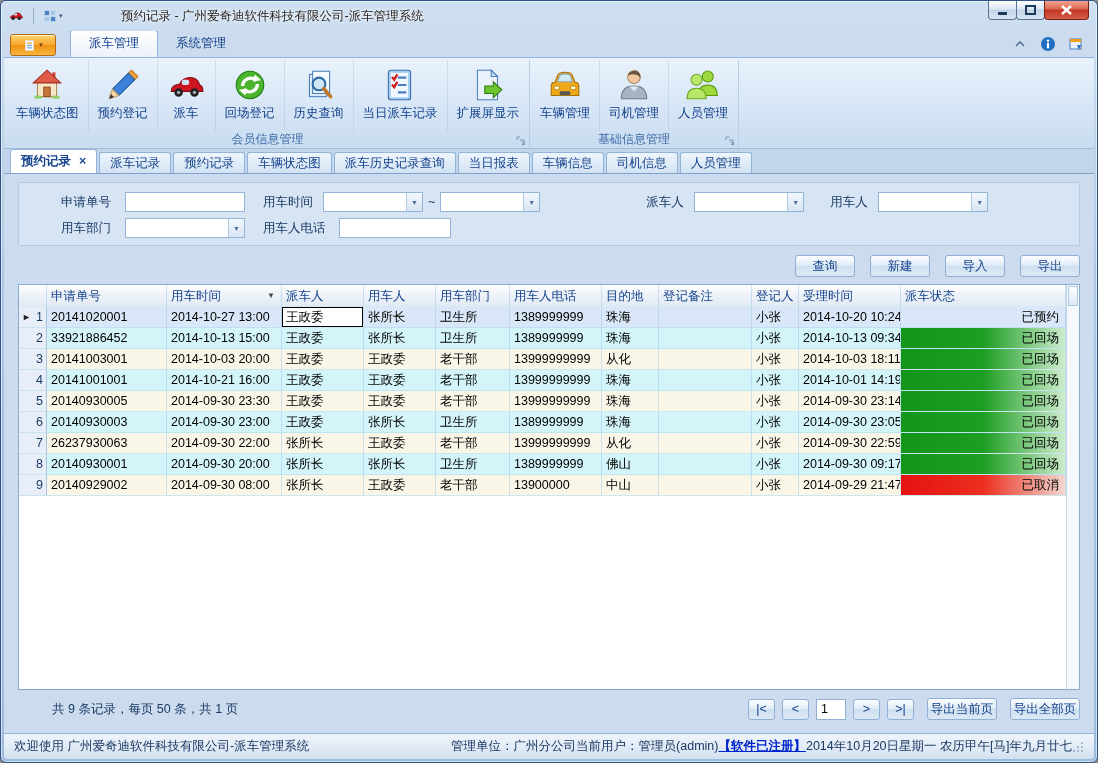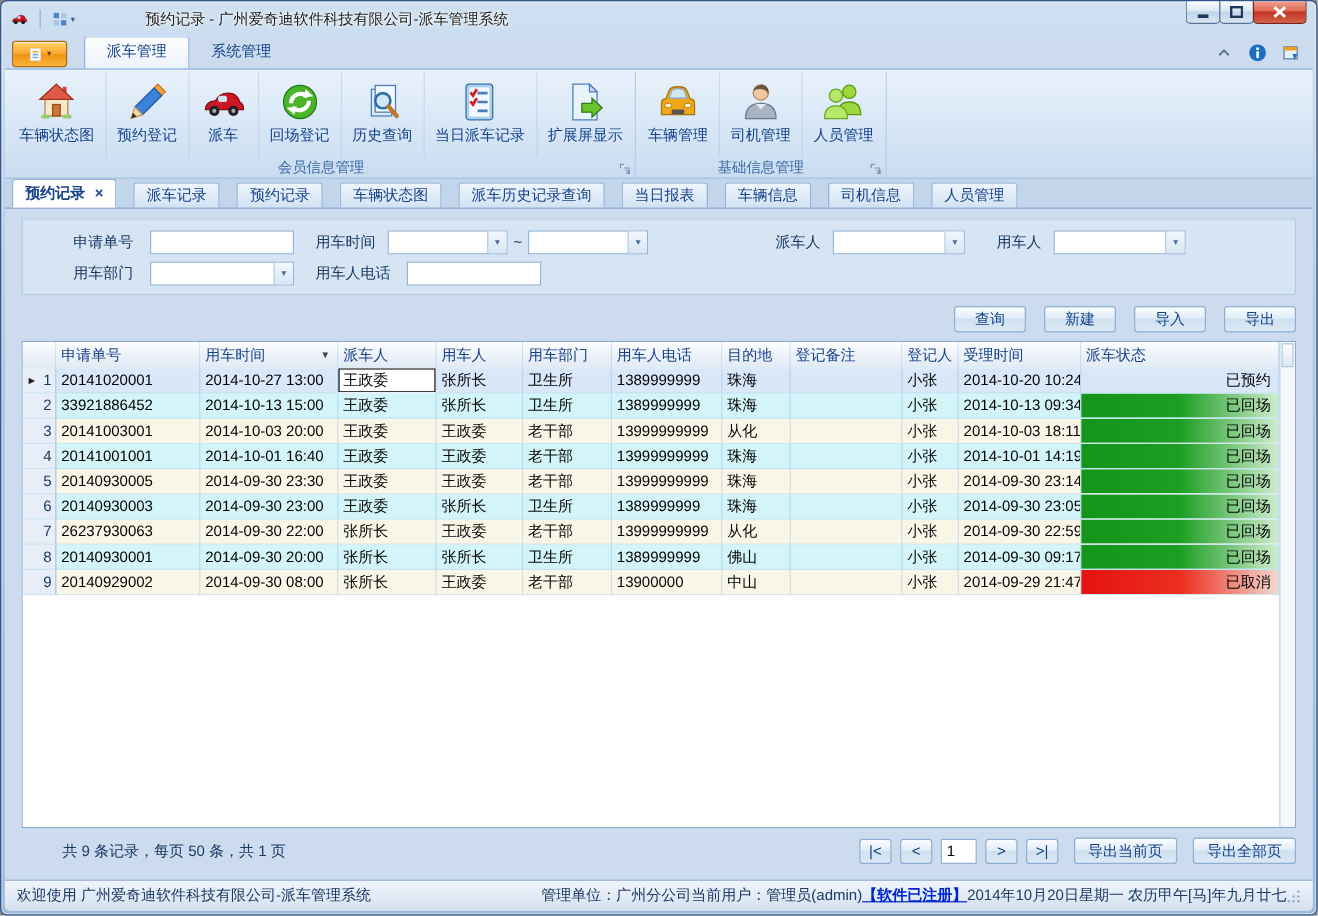--- a/index.html
+++ b/index.html
@@ -49,21 +49,21 @@
     justify-content:flex-start; border-right:1px solid rgba(170,195,225,.45); cursor:default; }
   .rbtn:last-child { border-right:none; }
   .rbtn-icon { width:36px; height:36px; margin:3px 0 2px; }
   .rbtn-icon svg { width:100%; height:100%; }
   .rbtn-label { color:#15428b; white-space:nowrap; }
   .rgroup-footer { height:17px; display:flex; align-items:center; justify-content:center;
     color:#3f6aa6; font-size:12px; }
   .launcher { position:absolute; right:3px; bottom:3px; width:10px; height:10px; }
 
   
-  .doc-tabstrip { height:25px; display:flex; align-items:flex-end; gap:14px; padding:0 6px;
+  .doc-tabstrip { height:25px; display:flex; align-items:flex-end; gap:2px; padding:0 6px;
     background:#c2d5ea; border-bottom:1px solid #7ea3cc; }
   .dtab { height:21px; line-height:20px; padding:0 10px; color:#15428b; white-space:nowrap;
     background:linear-gradient(#eef5fc,#d2e2f3); border:1px solid #93b4d6; border-bottom:none;
     border-radius:3px 3px 0 0; cursor:default; }
   .dtab.active { height:24px; line-height:23px; background:#fff; font-weight:bold; }
   .dtab-close { margin-left:8px; font-weight:bold; color:#1f4c94; }
 
   
   .content { flex:1; display:flex; flex-direction:column; padding:8px 14px 0; background:#ccdcee; min-height:0; }
 
@@ -77,21 +77,21 @@
   .combo { display:inline-flex; height:20px; border:1px solid #93b5d7; background:#fff; }
   .combo .cval { flex:1; }
   .combo .cbtn { width:16px; display:flex; align-items:center; justify-content:center; font-size:7px; color:#4a6e9e;
     background:linear-gradient(#f2f7fc,#d8e6f4); border-left:1px solid #aec8e0; }
   .combo.w100{width:100px;} .combo.w110{width:110px;} .combo.w120{width:120px;}
   .tilde { margin:0 5px; color:#1a3a64; }
 
   .actions { height:22px; margin-top:9px; display:flex; justify-content:flex-end; gap:15px; }
   .btn { width:60px; height:22px; border:1px solid #8fb0d4; border-radius:3px; color:#15428b; font:inherit;
     background:linear-gradient(#fbfdff,#e2edf8 45%,#cfe0f0 50%,#dcE9f5); cursor:default; }
-  .btn.wide { width:86px; }
+  .btn.wide { width:70px; }
 
   
   .grid { flex:1; margin-top:7px; border:1px solid #89abd0; background:#fff; display:flex; min-height:0; }
   .grid-left { flex:1; display:flex; flex-direction:column; min-width:0; }
   .g-header { display:flex; height:22px; }
   .hcell { display:flex; align-items:center; padding:0 4px; color:#15428b; white-space:nowrap; overflow:hidden;
     border-right:1px solid #c2d4e6; border-bottom:1px solid #9ab8d8;
     background:linear-gradient(#fefefe,#eef3f9 45%,#e2eaf4); }
   .hcell .sort-arrow { margin-left:auto; font-size:8px; color:#444; padding-right:2px; }
   .grow { display:flex; height:21px; }
@@ -497,21 +497,21 @@
                 <span class="gcell stcell" style="flex: 1 1 0%; padding: 0px;">
                   <span class="stbar returned">已回场</span>
                 </span>
               </div>
               <div class="grow cyan">
                 <span class="gcell indcell">
                   <span class="rowptr"></span>
                   <span class="rownum">4</span>
                 </span>
                 <span class="gcell" style="width: 120px;">20141001001</span>
-                <span class="gcell" style="width: 115px;">2014-10-01 16:40</span>
+                <span class="gcell" style="width: 115px;">2014-10-21 16:00</span>
                 <span class="gcell" style="width: 82px;">王政委</span>
                 <span class="gcell" style="width: 72px;">王政委</span>
                 <span class="gcell" style="width: 74px;">老干部</span>
                 <span class="gcell" style="width: 92px;">13999999999</span>
                 <span class="gcell" style="width: 57px;">珠海</span>
                 <span class="gcell" style="width: 93px;"></span>
                 <span class="gcell" style="width: 47px;">小张</span>
                 <span class="gcell" style="width: 102px;">2014-10-01 14:19</span>
                 <span class="gcell stcell" style="flex: 1 1 0%; padding: 0px;">
                   <span class="stbar returned">已回场</span>

